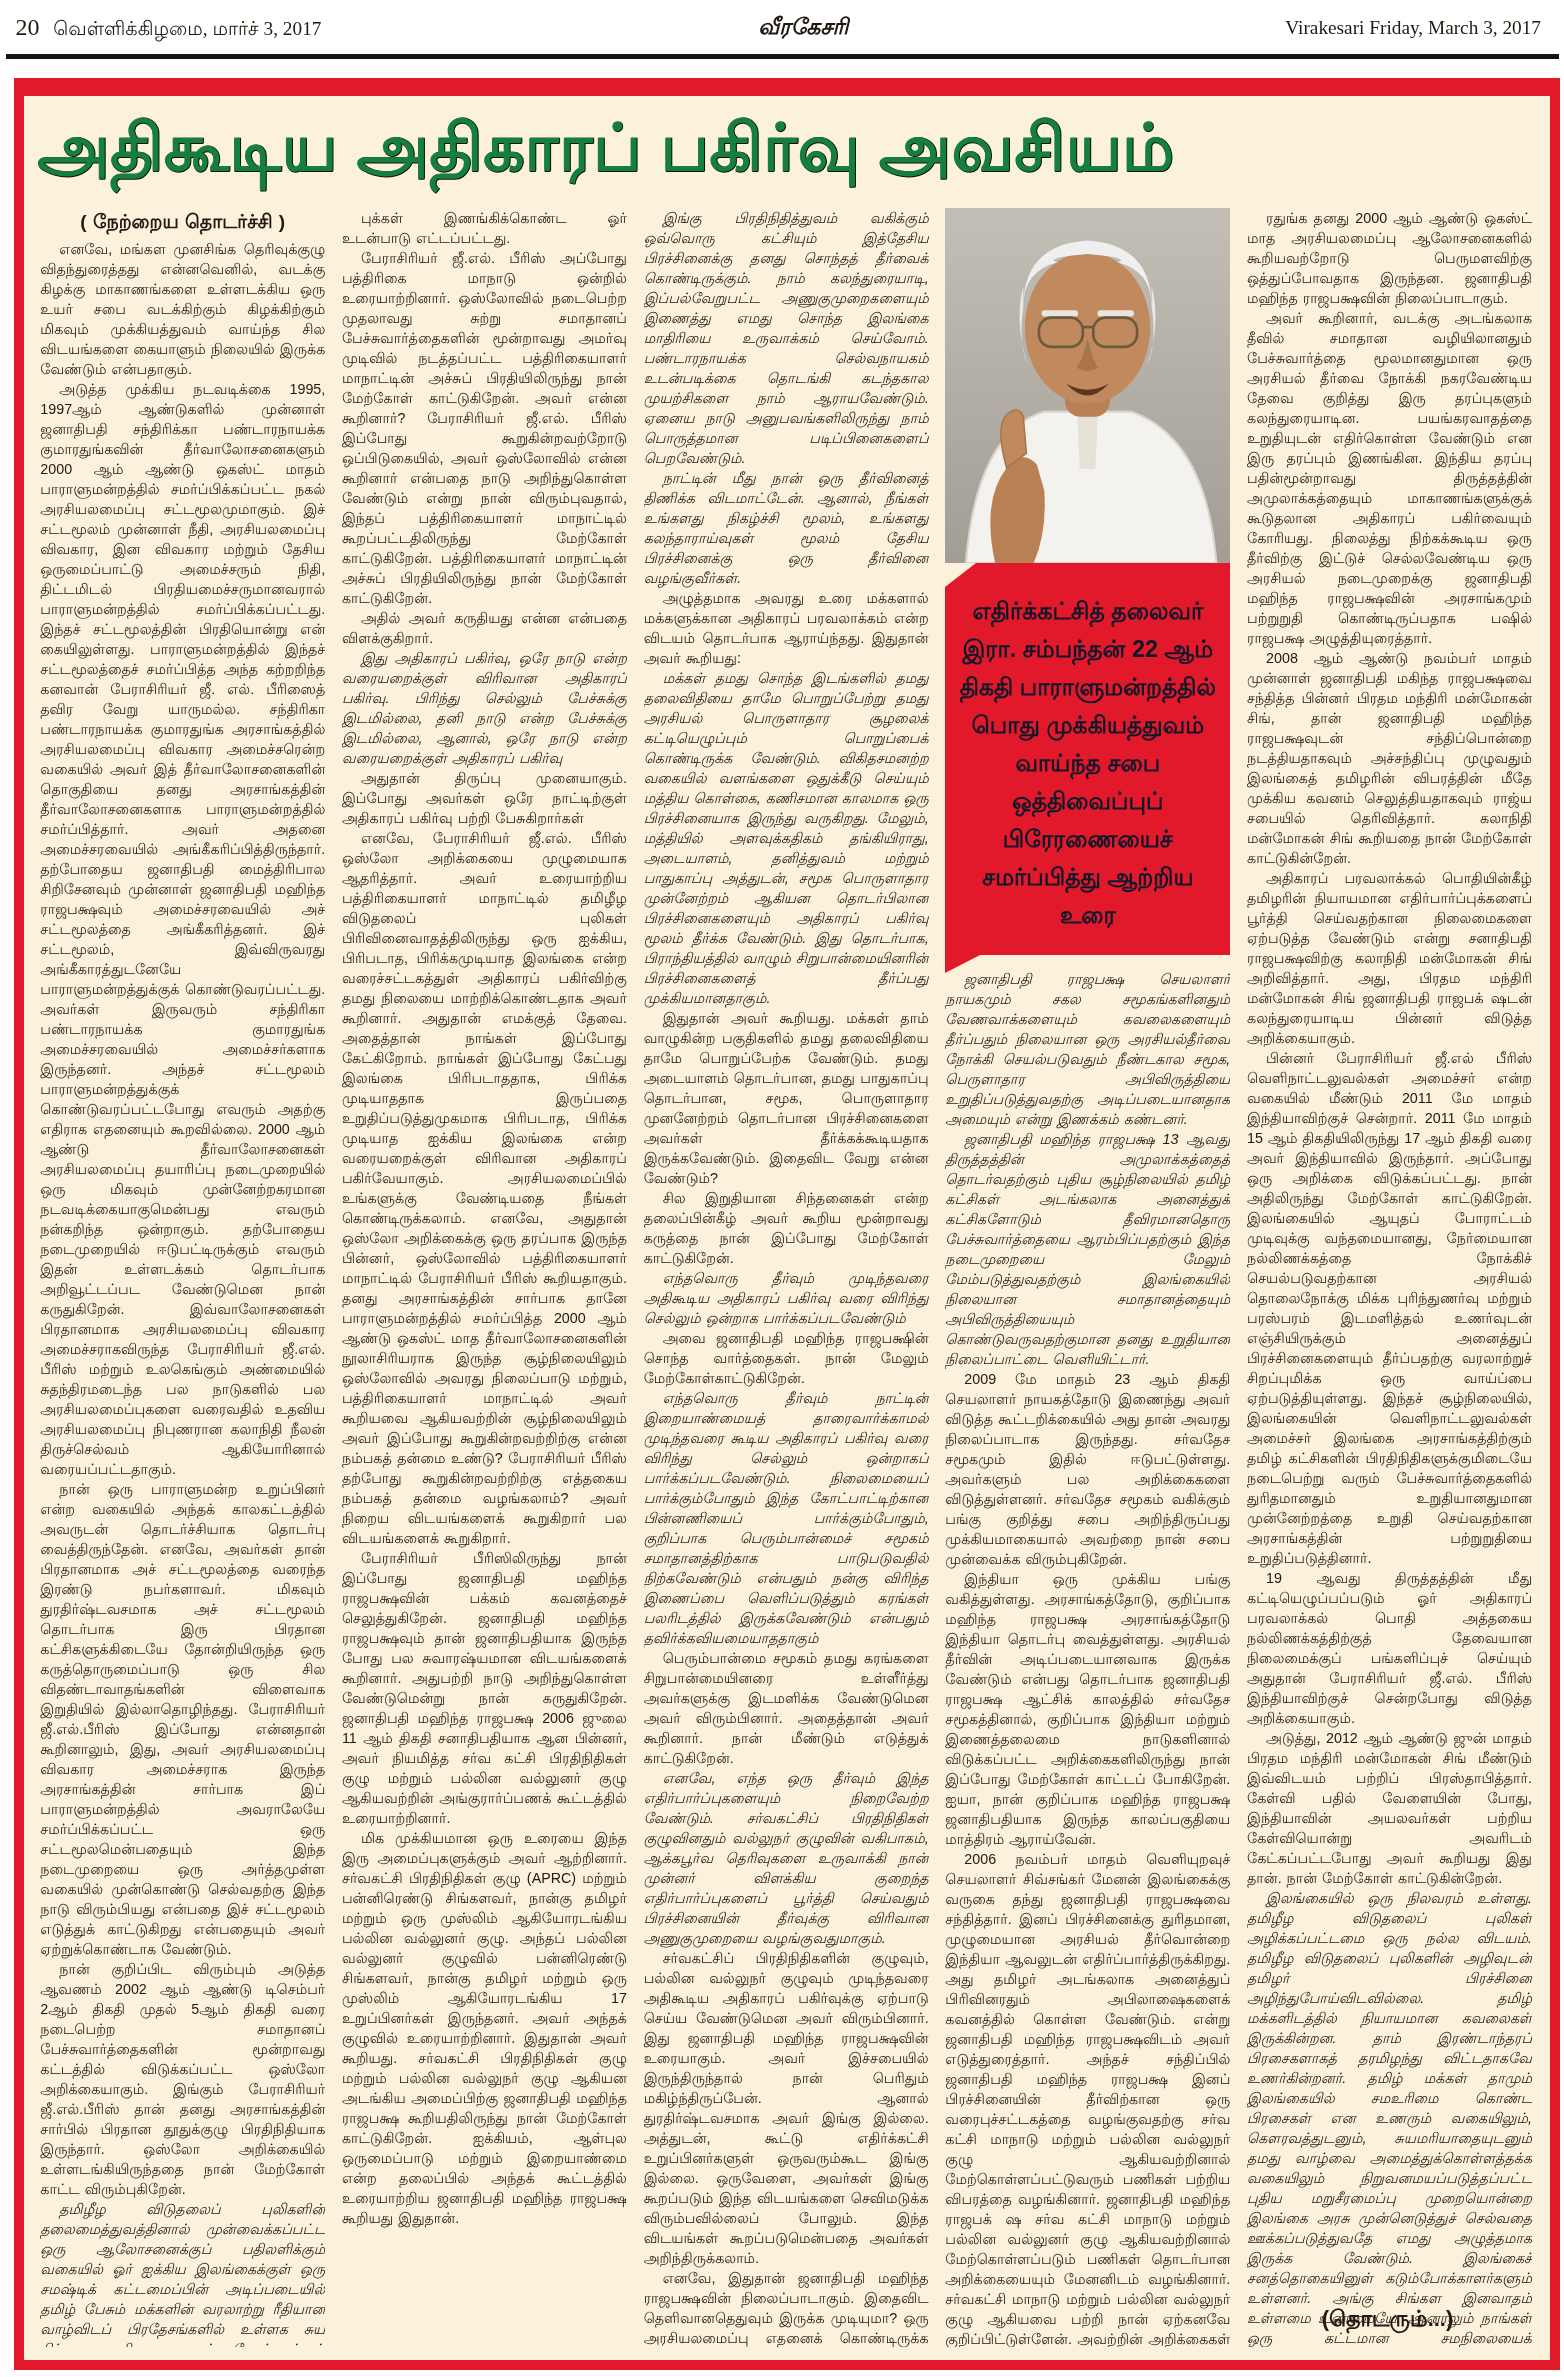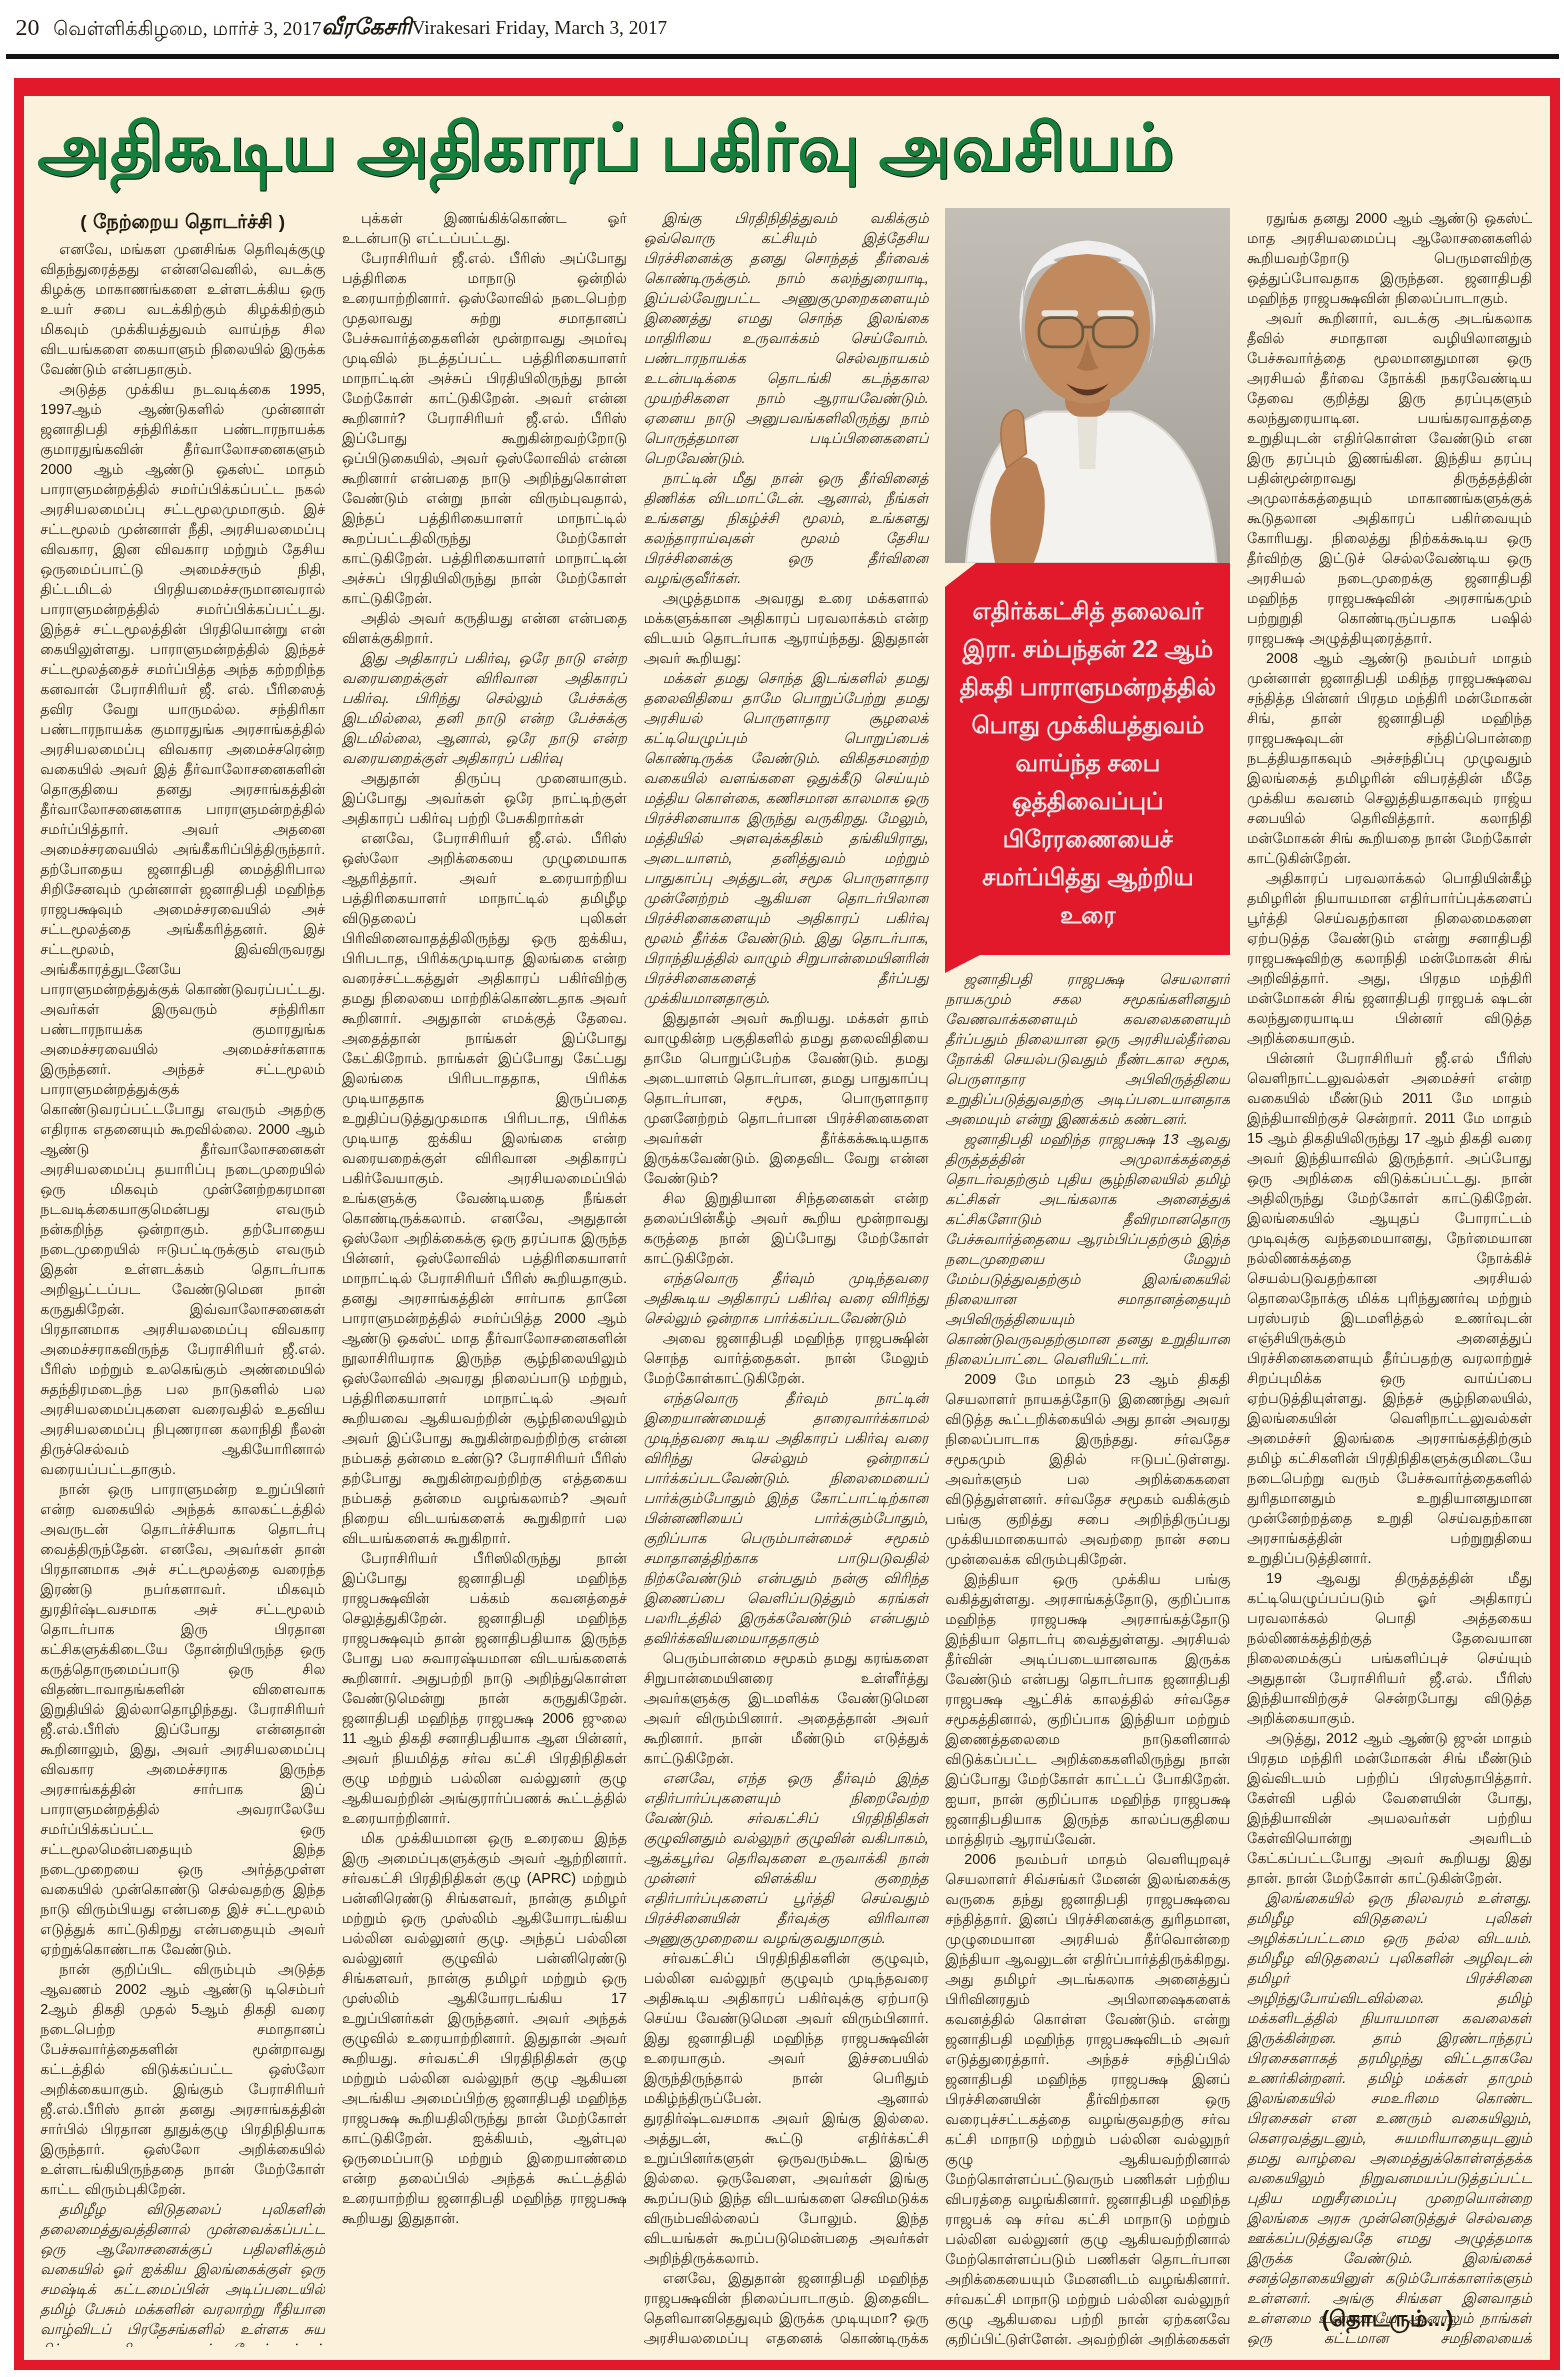--- a/index.html
+++ b/index.html
@@ -3,21 +3,21 @@
 <meta charset="utf-8">
 <style>
   html,body{margin:0;padding:0;}
   body{
     width:1565px;height:2377px;position:relative;background:#ffffff;
     font-family:"Liberation Sans","DejaVu Sans",sans-serif;color:#201a10;
   }
   
   .pageheader{
     position:absolute;top:0;left:0;right:0;height:50px;
-    display:flex;align-items:center;
+    display:flex;align-items:center;justify-content:space-between;
     padding:5.2px 24px 0 15.6px;box-sizing:border-box;
     font-family:"Liberation Serif","DejaVu Serif",serif;font-size:19.3px;
   }
   .ph-left{display:flex;align-items:baseline;gap:13.6px;}
   .ph-pagenum{font-size:24px;}
   .ph-center{font-size:22px;font-weight:bold;font-style:italic;}
   .ph-right{font-size:19.3px;}
   .toprule{position:absolute;top:54px;left:6.3px;right:6.3px;height:4.7px;background:#141414;}
 
   
@@ -51,21 +51,21 @@
     position:absolute;left:0;right:4px;bottom:13.6px;text-align:center;
     font-size:22px;font-weight:bold;
   }
   
   .photo{
     width:285px;height:355px;margin-bottom:0;display:block;background:#b6b1a9;
   }
   
   .pullquote{
     position:relative;width:285px;box-sizing:border-box;background:#e2182b;
-    color:#e5e5e5;padding:29px 13.6px 21px 13.6px;margin:0 0 13.6px 0;
+    color:#0f172a;padding:29px 13.6px 21px 13.6px;margin:0 0 13.6px 0;
     font-size:23.5px;line-height:38px;font-weight:bold;text-align:center;
   }
   .pullquote::before{ 
     content:"";position:absolute;top:0;left:0;width:0;height:0;
     border-top:24px solid #fcf1da;border-right:31px solid transparent;
   }
   .pullquote::after{ 
     content:"";position:absolute;bottom:-18px;left:0;width:0;height:0;
     border-top:19px solid #e2182b;border-right:37px solid transparent;
   }

